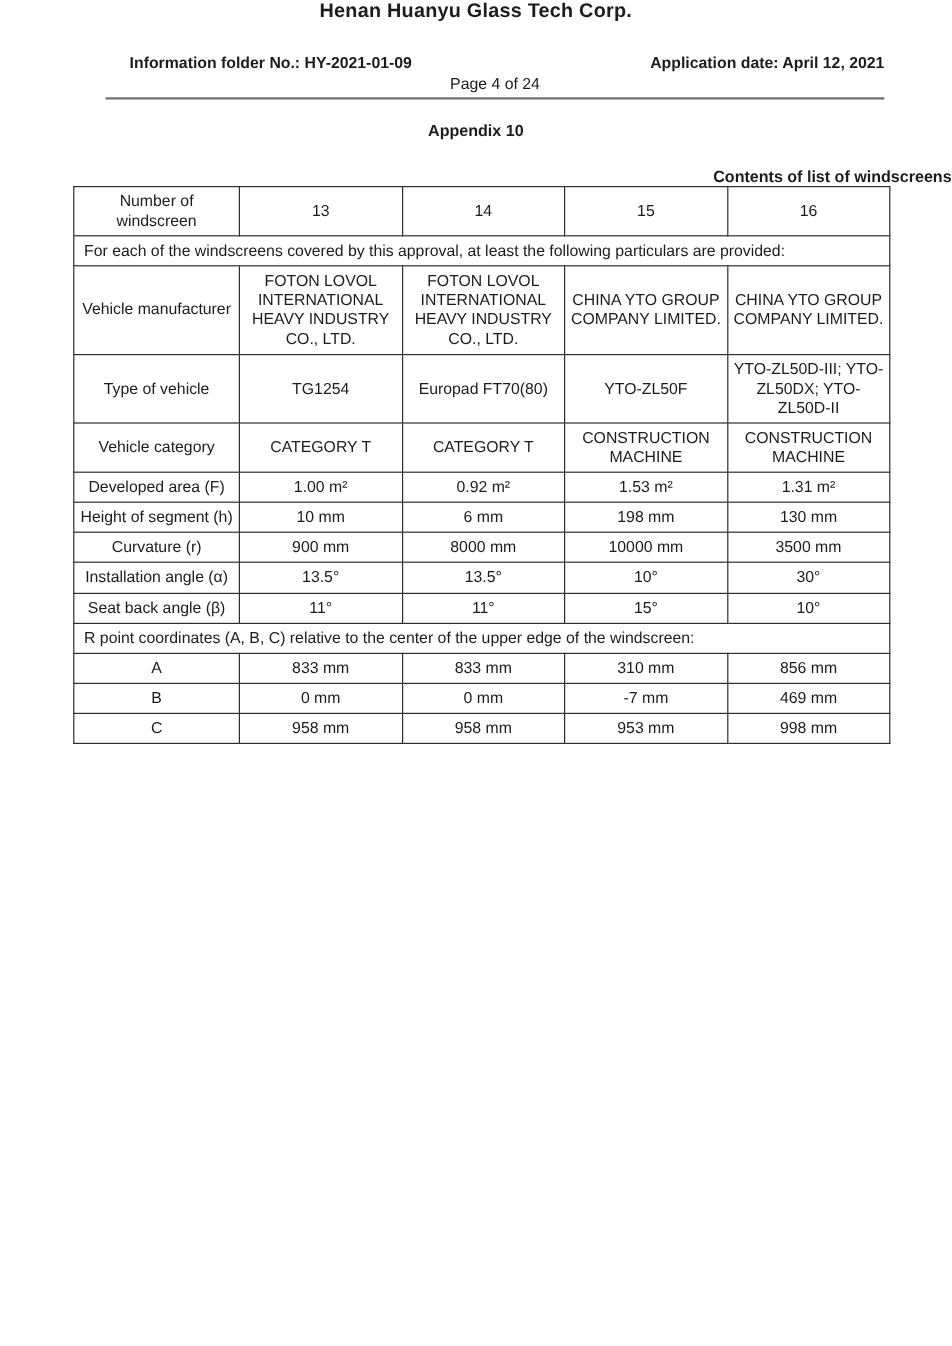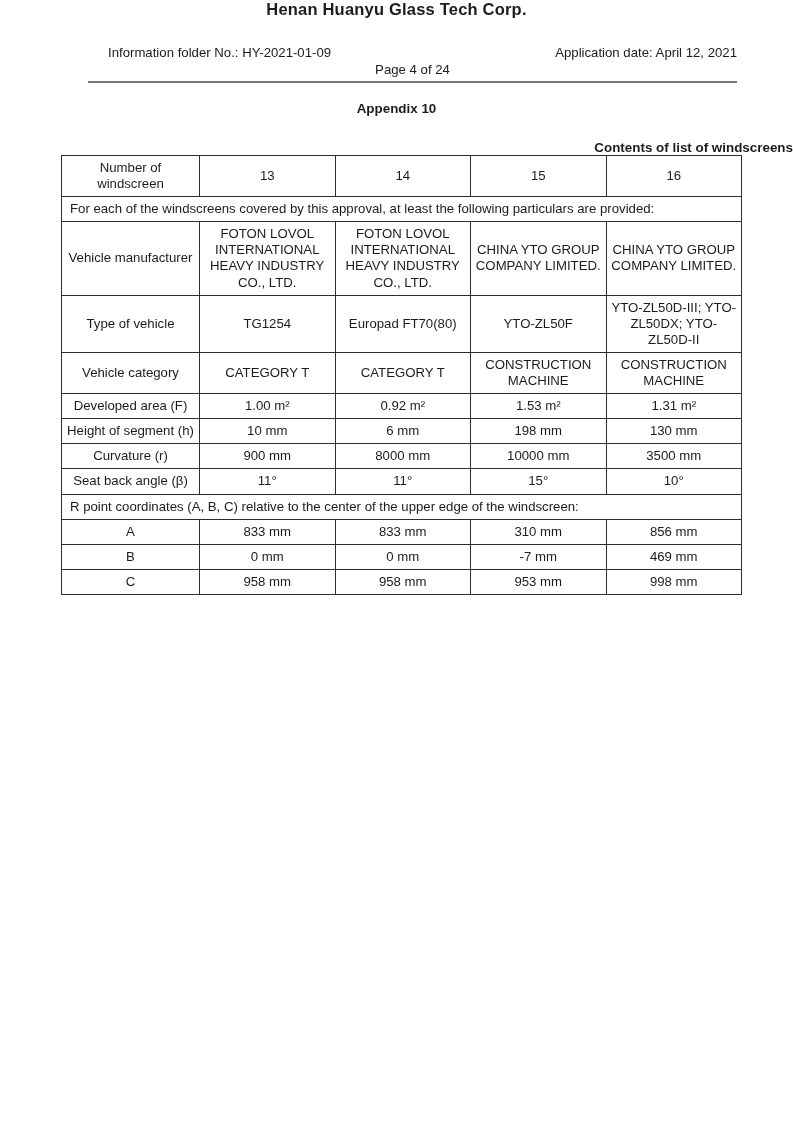--- a/index.html
+++ b/index.html
@@ -19,20 +19,21 @@
     font-weight: bold;
     letter-spacing: 0.2px;
     margin-bottom: 26px;
   }
   .header-block { margin-left: 88px; margin-right: 56px; }
   .info-row {
     display: flex;
     justify-content: space-between;
     font-size: 13.2px;
     padding-left: 20px;
+    font-weight: bold;
   }
   .page-num {
     text-align: center;
     font-size: 13.2px;
     margin-top: 2px;
   }
   .header-rule {
     border: none;
     border-top: 2.5px solid #777777;
     margin-top: 4px;
@@ -148,20 +149,27 @@
           <td>130 mm</td>
         </tr>
         <tr>
           <td>Curvature (r)</td>
           <td>900 mm</td>
           <td>8000 mm</td>
           <td>10000 mm</td>
           <td>3500 mm</td>
         </tr>
         <tr>
+          <td>Installation angle (α)</td>
+          <td>13.5°</td>
+          <td>13.5°</td>
+          <td>10°</td>
+          <td>30°</td>
+        </tr>
+        <tr>
           <td>Seat back angle (β)</td>
           <td>11°</td>
           <td>11°</td>
           <td>15°</td>
           <td>10°</td>
         </tr>
         <tr id="note2-row">
         <td class="note-cell" colspan="5">R point coordinates (A, B, C) relative to the center of the upper edge of the windscreen:</td>
       </tr>
     <tr>

